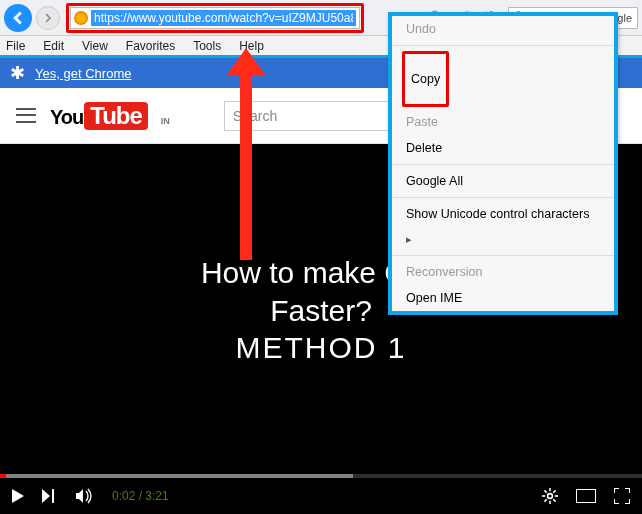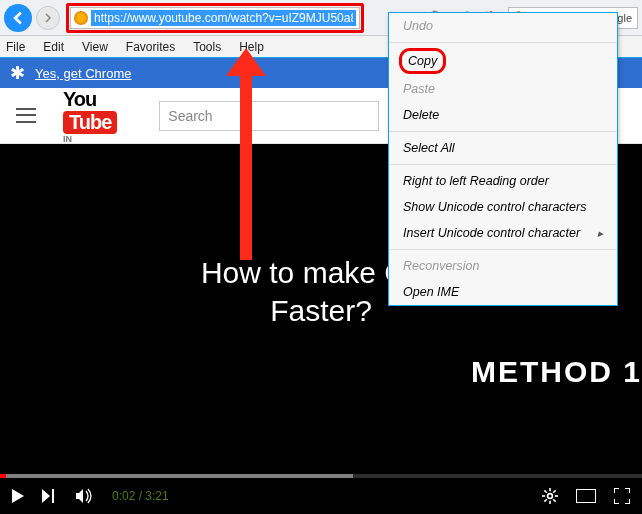--- a/index.html
+++ b/index.html
@@ -11,66 +11,66 @@
 .fwd-btn { width: 24px; height: 24px; border-radius: 50%; background: #e8e8e8; border: 1px solid #ccc; display: flex; align-items: center; justify-content: center; color: #888; font-size: 12px; }
 .url-box { border: 3px solid #e00; padding: 1px; border-radius: 2px; margin-left: 2px; }
 .url-inner { display: flex; align-items: center; background: #fff; border: 1px solid #bbb; height: 22px; padding: 0 3px; width: 290px; }
 .url-input { flex: 1; background: #3399ff; color: #fff; border: none; font-size: 12px; padding: 1px 3px; outline: none; }
 .favicon { width: 14px; height: 14px; margin-right: 3px; background: radial-gradient(circle,#ffb000 40%,#e08000 70%); border-radius: 50%; }
 .top-icons { display: flex; align-items: center; gap: 8px; margin-left: auto; color: #666; font-size: 13px; }
 .tab { display: flex; align-items: center; border: 1px solid #bbb; background: #fff; height: 22px; padding: 0 5px; font-size: 11px; color: #444; max-width: 130px; overflow: hidden; white-space: nowrap; }
 .tab .favicon { margin-right: 4px; }
 
 
-.menubar { height: 22px; background: #f3f3f3; border-bottom: 1px solid #0ea5e9; display: flex; align-items: center; padding: 0 6px; gap: 18px; font-size: 12px; color: #222; }
+.menubar { height: 22px; background: #f3f3f3; border-bottom: 3px solid #0ea5e9; display: flex; align-items: center; padding: 0 6px; gap: 18px; font-size: 12px; color: #222; }
 .menubar span { cursor: default; }
 
 
 .promo { height: 30px; background: #2f6fd1; color: #fff; display: flex; align-items: center; gap: 10px; padding: 0 10px; font-size: 13px; font-weight: 500; }
 .promo .star { font-size: 18px; line-height: 1; }
 .promo .link { text-decoration: underline; }
 
 
 .masthead { height: 56px; background: #fff; border-bottom: 1px solid #e5e5e5; display: flex; align-items: center; padding: 0 16px; gap: 14px; }
 .hamburger { width: 20px; height: 20px; display: flex; flex-direction: column; justify-content: space-around; }
 .hamburger div { height: 2px; background: #555; }
-.ytlogo { display: flex; align-items: baseline; font-weight: bold; flex-direction: column; }
+.ytlogo { display: flex; align-items: baseline; font-weight: bold; }
 .ytlogo .you { font-size: 20px; color: #000; letter-spacing: -1px; }
-.ytlogo .tube { background: #e62117; color: #fff; font-size: 20px; padding: 0 6px; border-radius: 4px; margin-left: 1px; letter-spacing: -1px; }
+.ytlogo .tube { background: #e62117; color: #fff; font-size: 24px; padding: 0 6px; border-radius: 4px; margin-left: 1px; letter-spacing: -1px; }
 .ytlogo .cc { font-size: 9px; color: #777; margin-left: 13px; }
 .searchbox { margin-left: 40px; border: 1px solid #ccc; height: 30px; width: 220px; padding: 0 8px; font-size: 14px; color: #888; display: flex; align-items: center; }
 
 
 .video { position: relative; background: #000; height: 370px; }
 .vtitle { position: absolute; width: 100%; text-align: center; color: #fff; top: 110px; font-size: 30px; font-weight: 300; font-family: Arial, sans-serif; line-height: 1.25; }
-.vtitle .method { display: block; margin-top: 24px; letter-spacing: 2px; font-weight: 700; text-align: right; }
+.vtitle .method { display: block; letter-spacing: 2px; font-weight: 400; }
 
 
 .progress { position: absolute; bottom: 36px; left: 0; right: 0; height: 4px; background: rgba(255,255,255,0.18); }
 .progress .loaded { position: absolute; left: 0; width: 55%; height: 100%; background: rgba(255,255,255,0.4); }
 .progress .played { position: absolute; left: 0; width: 1%; height: 100%; background: #ff0000; }
 
 
 .controls { position: absolute; bottom: 0; left: 0; right: 0; height: 36px; display: flex; align-items: center; padding: 0 12px; color: #4d7c0f; font-size: 12px; }
 .ctl { margin-right: 18px; display: flex; align-items: center; }
 .sp { flex: 1; }
 .cog { width: 16px; height: 16px; }
 .tri { width: 0; height: 0; border-left: 12px solid #fff; border-top: 7px solid transparent; border-bottom: 7px solid transparent; }
 
 
 .arrow-shaft { position: absolute; left: 240px; top: 70px; width: 12px; height: 190px; background: #ff2b1a; z-index: 50; }
 .arrow-head { position: absolute; left: 226px; top: 48px; width: 0; height: 0; border-left: 20px solid transparent; border-right: 20px solid transparent; border-bottom: 28px solid #ff2b1a; z-index: 50; }
 
 
-.ctx { position: absolute; right: 24px; top: 12px; width: 230px; background: #f7f7f7; border: 1px solid #0ea5e9; box-shadow: 1px 2px 4px rgba(0,0,0,.25); font-size: 12.5px; color: #000; z-index: 100; font-style: italic; }
+.ctx { position: absolute; right: 24px; top: 12px; width: 230px; background: #f7f7f7; border: 4px solid #0ea5e9; box-shadow: 1px 2px 4px rgba(0,0,0,.25); font-size: 12.5px; color: #000; z-index: 100; }
 .ctx .item { padding: 6px 14px; display: flex; align-items: center; justify-content: space-between; }
 .ctx .item.disabled { color: #9a9a9a; }
 .ctx .sep { height: 1px; background: #ddd; margin: 3px 0; }
 .ctx .copy-wrap { padding: 2px 10px; }
-.ctx .copy-box { border: 3px solid #e00; padding: 3px 6px; display: inline-block; border-radius: 11px; }
+.ctx .copy-box { border: 3px solid #e00; padding: 18px 6px; display: inline-block; border-radius: 2px; }
 .ctx .sub { color: #555; font-size: 11px; }
 </style>
 </head>
 <body>
 
 <div class="chrome">
   <div class="back-btn">
     <svg width="14" height="14" viewBox="0 0 10 10">
         <path d="M7 1 L3 5 L7 9" stroke="#fff" stroke-width="2" fill="none"></path>
       </svg>
@@ -184,24 +184,22 @@
 <div class="arrow-head"></div>
 <div class="arrow-shaft"></div>
 
 <div class="ctx">
   <div class="item disabled">Undo</div>
   <div class="sep"></div>
   <div class="copy-wrap"><span class="copy-box">Copy</span></div>
   <div class="item disabled">Paste</div>
   <div class="item">Delete</div>
   <div class="sep"></div>
-  <div class="item">Select All</div>
-  <div class="sep"></div>
-  <div class="item">Right to left Reading order</div>
+  <div class="item">Google All</div>
+  <div class="sep"></div>
   <div class="item">Show Unicode control characters</div>
   <div class="item">
-    <span>Insert Unicode control character</span>
     <span class="sub">▸</span>
   </div>
   <div class="sep"></div>
   <div class="item disabled">Reconversion</div>
   <div class="item">Open IME</div>
 </div>
 
 </body></html>

